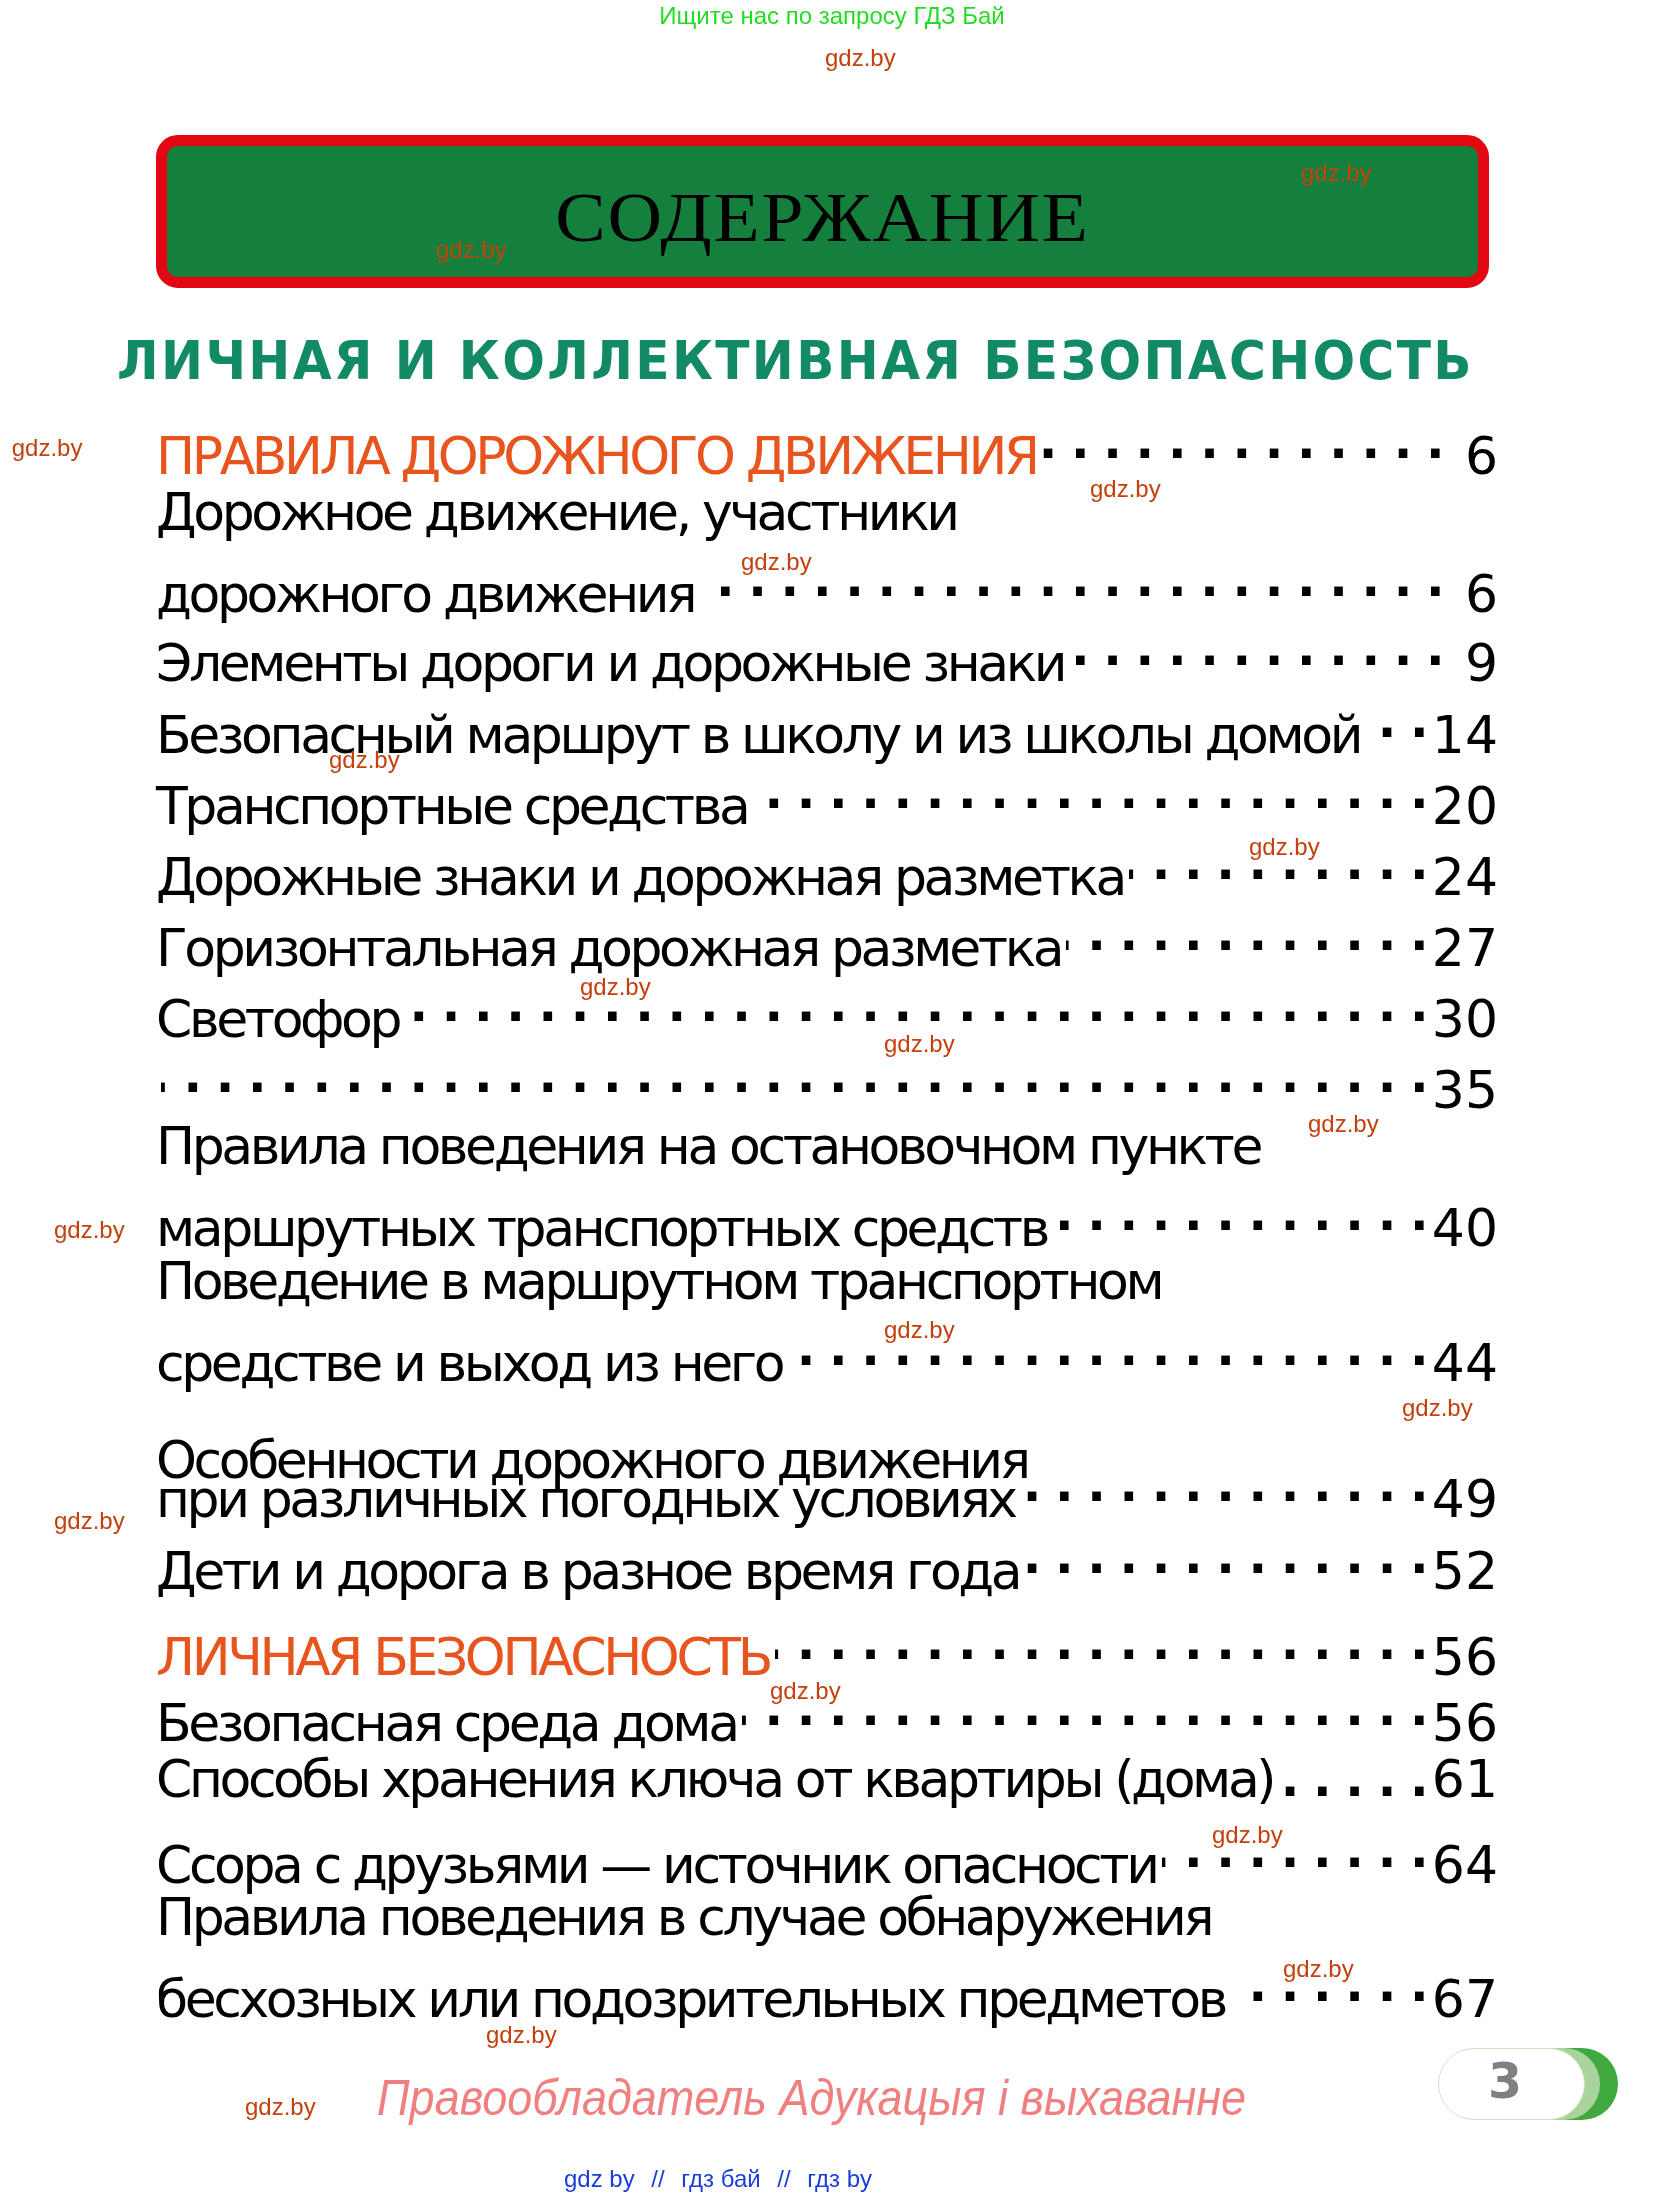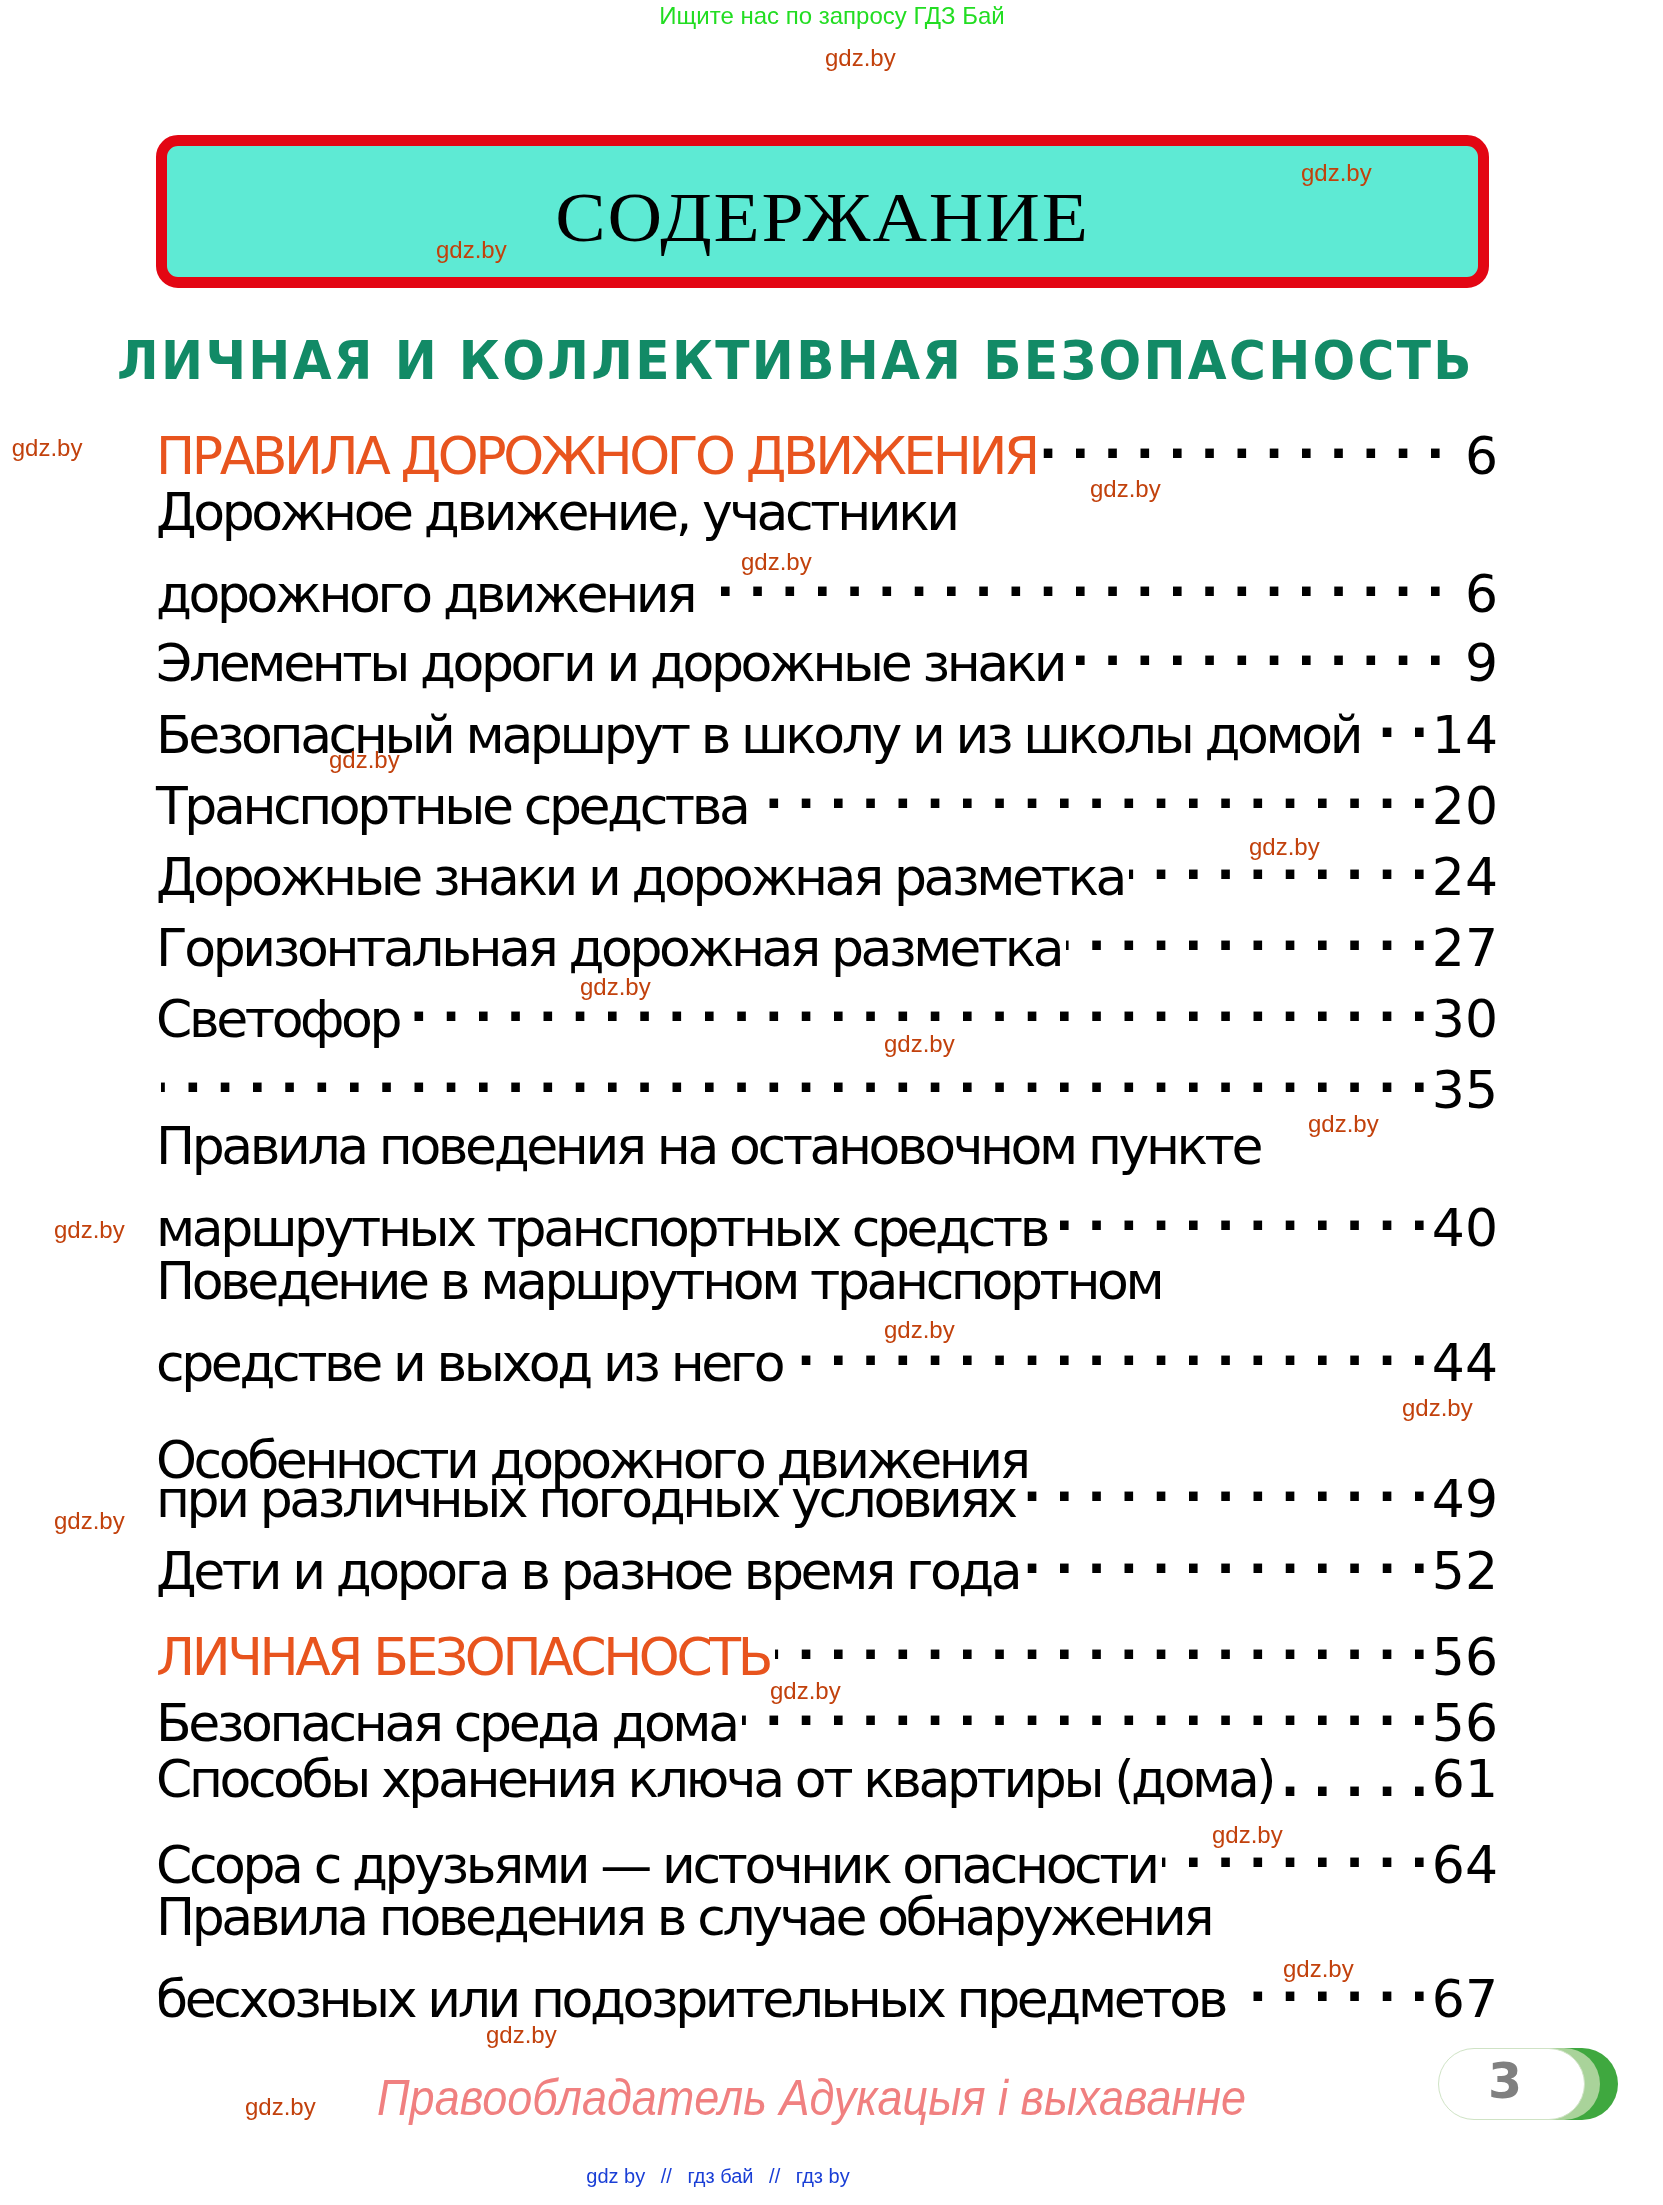--- a/index.html
+++ b/index.html
@@ -6,21 +6,21 @@
   body { width: 1664px; height: 2205px; position: relative; overflow: hidden;
          font-family: "Liberation Sans", sans-serif; color: #000; }
 
   .top-banner { position: absolute; top: 1.7px; left: 0; width: 1664px; text-align: center;
                 font-family: "Liberation Sans", sans-serif; font-size: 24px; color: #22dd22; }
   .wm { position: absolute; font-family: Liberation Sans, sans-serif; font-size: 24px;
         color: #c2410c; white-space: nowrap; z-index: 5; }
 
   .title-box { position: absolute; left: 156px; top: 135px; width: 1333px; height: 153px;
                box-sizing: border-box; border: 11.7px solid #e30613; border-radius: 22px;
-               background: #5eead4; }
+               background: #15803d; }
   .title-text { position: absolute; left: 0; right: 0; top: 32px; text-align: center;
                 font-family: "Liberation Serif", serif; font-size: 70px; letter-spacing: 1.7px;
                 transform: scaleX(1.08); color: #000; }
 
   .part-heading { position: absolute; left: 117px; top: 329px; width: 1367px;
                   font-family: "DejaVu Sans", sans-serif; font-weight: bold; font-size: 54px;
                   color: #128a66; letter-spacing: 2.5px; white-space: nowrap;
                   transform-origin: left top; transform: scaleX(0.93); }
 
   .toc { position: absolute; left: 156px; top: 0; width: 1342px; }
@@ -44,21 +44,21 @@
   .page-badge .g2 { position: absolute; right: 0; top: 0; width: 117px; height: 72px; background: #3fa83f;
                     border-radius: 0 36px 36px 0; }
   .page-badge .g1 { position: absolute; right: 18.4px; top: 0; width: 117px; height: 72px; background: #a9d39a;
                     border-radius: 0 36px 36px 0; }
   .page-badge .pill { position: absolute; left: 0; top: 0; width: 147px; height: 72px; background: #fff;
                       border: 1.7px solid #cfe3c5; box-sizing: border-box; border-radius: 36px; }
   .page-badge .num { position: absolute; left: 0; width: 134px; top: 5px; text-align: center;
                      font-family: "DejaVu Sans", sans-serif; font-weight: bold; font-size: 49px; color: #808080; }
 
   .footer-links { position: absolute; top: 2165px; left: 0; width: 1436px; text-align: center;
-                  font-family: "Liberation Sans", sans-serif; font-size: 20px; color: #1a3fd6; }
+                  font-family: "Liberation Sans", sans-serif; font-size: 24px; color: #1a3fd6; }
   .footer-links span { margin: 0 5px; }
 </style>
 </head>
 <body>
 
 <div class="top-banner">Ищите нас по запросу ГДЗ Бай</div>
 <div class="wm" style="left:825px; top:44px;">gdz.by</div>
 
 <div class="title-box">
   <div class="title-text">СОДЕРЖАНИЕ</div>

